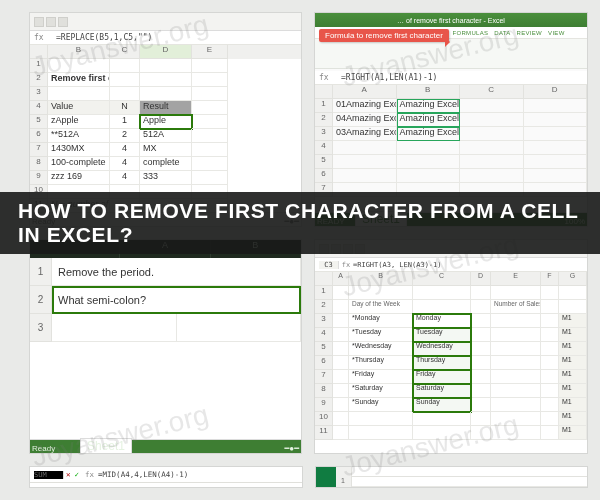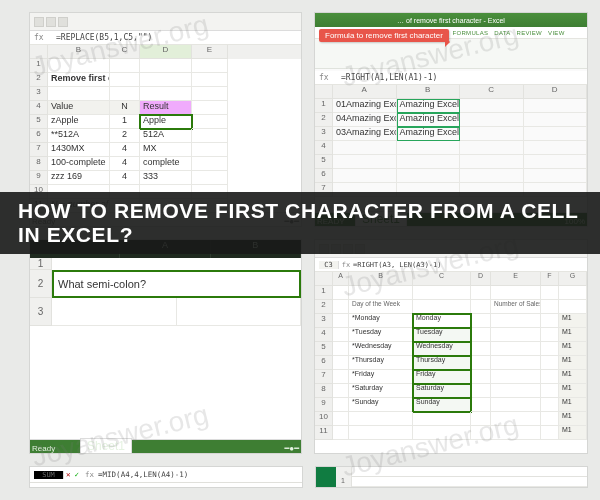--- a/index.html
+++ b/index.html
@@ -140,21 +140,21 @@
   .p4 .xl-formula { font-size:7px; }
   .p4 .xl-hdr { font-size:7px; }
 
   
   .bottom {
     grid-column: 1 / span 2;
     display:flex; gap:12px; height:22px;
   }
   .p5,.p6,.p7 { flex:1; background:#fff; border:1px solid #d5d6d4; font-size:7px; overflow:hidden; }
   .p5 .fx { height:16px; display:flex; align-items:center; font-family:monospace; font-size:7.5px; padding:0 4px; color:#444; border-bottom:1px solid #e0e0db;}
-  .p5 .namebox{ width:30px; background:#000000; border-right:1px solid #dcdcd6; text-align:center; font-size:7px; color:#666;}
+  .p5 .namebox{ width:30px; background:#000000; border-right:1px solid #dcdcd6; text-align:left; font-size:7px; color:#666;}
   .p6 { background:#f4f5f2; display:flex; align-items:center; justify-content:center; font-size:7.5px; color:#666;}
   .p7 { display:flex; }
   .p7 .xlogo{ width:20px; background:#107c41; }
   .p7 .ta { width:16px; text-align:center; background:#f0f0ee; border-right:1px solid #e2e2de; font-size:7px; color:#666; }
 
   
   .overlay {
     position:absolute;
     left:0; right:0;
     top:192px;
@@ -222,21 +222,21 @@
           <div class="xl-rownum">3</div>
           <div class="xl-colB xl-cell"></div>
           <div class="xl-colC xl-cell"></div>
           <div class="xl-colD xl-cell"></div>
           <div class="xl-colE xl-cell"></div>
         </div>
       <div class="xl-row">
           <div class="xl-rownum">4</div>
         <div class="xl-colB xl-cell" style="background:#f2f2ee">Value</div>
         <div class="xl-colC xl-cell" style="background:#f2f2ee;text-align:center">N</div>
-        <div class="xl-colD xl-cell" style="background:#f0abfc">Result</div>
+        <div class="xl-colD xl-cell" style="background:#a3a3a3">Result</div>
         <div class="xl-colE xl-cell"></div>
         </div>
       <div class="xl-row">
           <div class="xl-rownum">5</div>
         <div class="xl-colB xl-cell">zApple</div>
         <div class="xl-colC xl-cell" style="text-align:center">1</div>
         <div class="xl-colD xl-cell sel">Apple</div>
         <div class="xl-colE xl-cell"></div>
         </div>
       <div class="xl-row">
@@ -384,20 +384,21 @@
   </div>
 
   <div class="panel p3">
     <div class="colh">
       <div style="width:22px"></div>
       <div>A</div>
       <div>B</div>
     </div>
     <div class="bigrow">
       <div class="rn">1</div>
+      <div class="bigcell" style="flex:1">Remove the period.</div>
     </div>
     <div class="bigrow">
       <div class="rn">2</div>
       <div class="bigcell selbig" style="flex:1">What semi-colon?</div>
     </div>
     <div class="bigrow">
       <div class="rn">3</div>
       <div class="bigcell" style="flex:1"></div>
       <div class="bigcell" style="flex:1"></div>
     </div>

